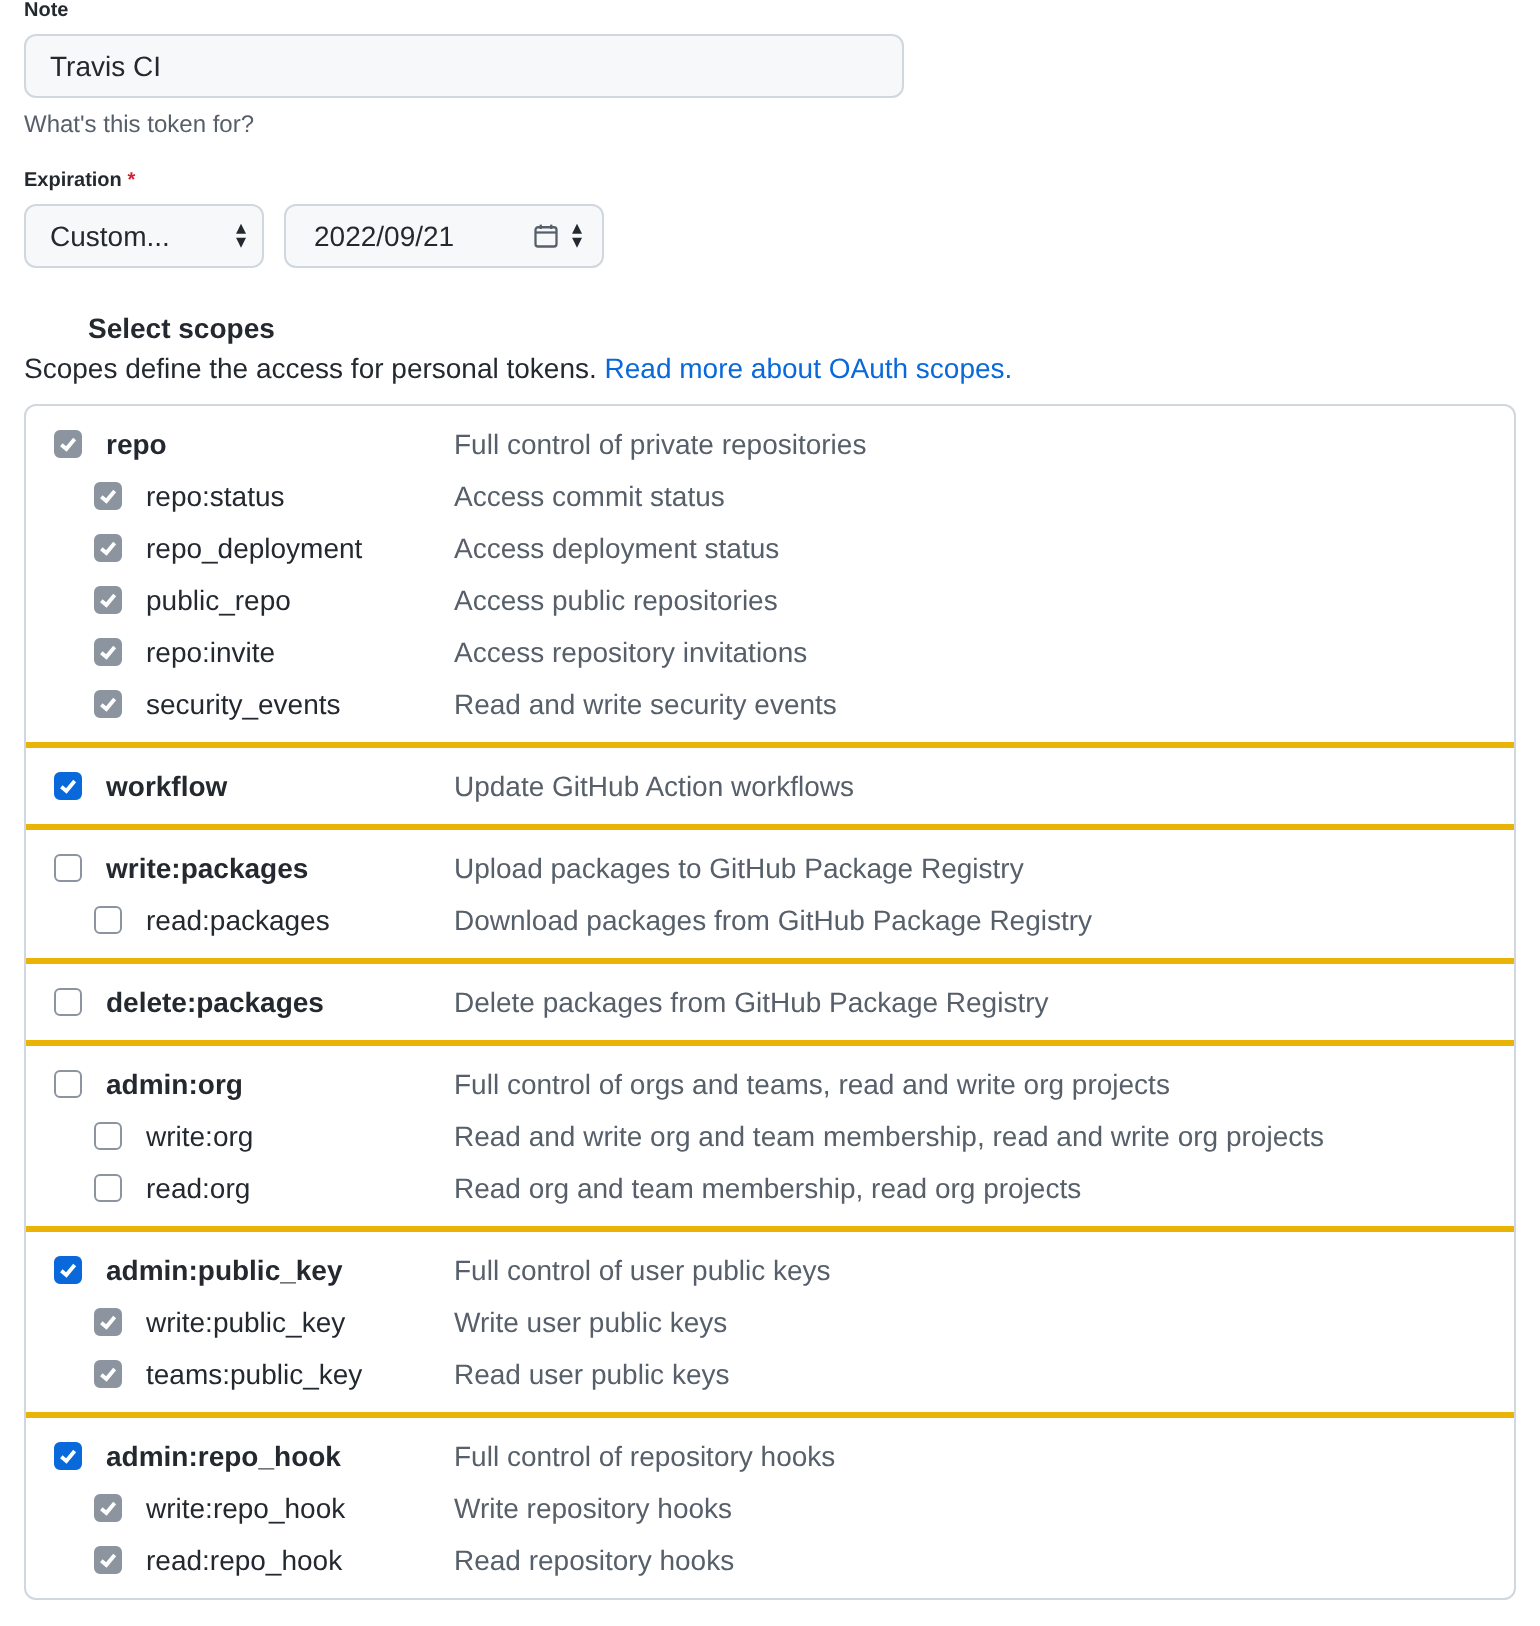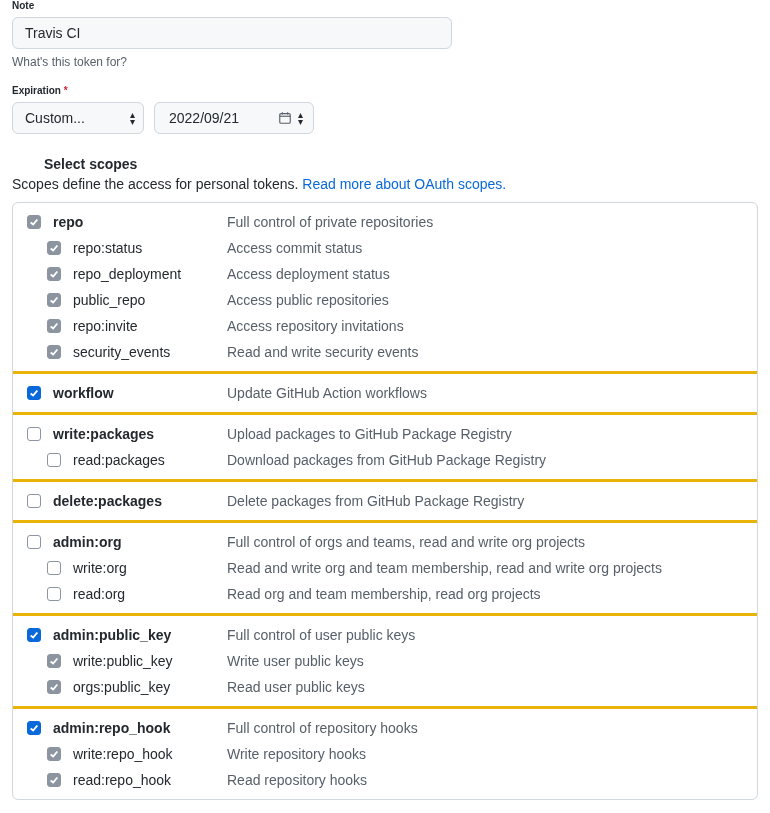--- a/index.html
+++ b/index.html
@@ -41,21 +41,21 @@
     position: relative;
     display: inline-flex;
     align-items: center;
     height: 32px;
     background: #f6f8fa;
     border: 1px solid #d0d7de;
     border-radius: 6px;
     font-size: 14px;
     color: #24292f;
   }
-  .select-wrap { width: 132px; padding: 0 28px 0 12px; }
+  .select-wrap { width: 120px; padding: 0 28px 0 12px; }
   .date-wrap   { width: 160px; padding: 0 10px 0 14px; justify-content: space-between; gap: 13px; }
   .updown {
     position: absolute; right: 8px; top: 50%; transform: translateY(-50%);
     font-size: 10px; color: #24292f; line-height: 7px; text-align: center;
   }
   .date-icons { display: inline-flex; align-items: center; gap: 6px; }
   .calendar-icon { width:14px; height:14px; display:inline-block; }
   .scopes-desc { font-size: 14px; color: #24292f; margin: 4px 0 10px 0;}
   .scopes-desc a { color: #0969da; text-decoration: none; }
   .scopes-box {
@@ -297,21 +297,21 @@
         <span class="scope-desc-col">Write user public keys</span>
       </div>
       <div class="scope-row">
         <span class="scope-check-col child">
           <span class="cb implied">
             <svg viewBox="0 0 12 12">
               <polyline class="tick" points="2,6.5 5,9 10,3"></polyline>
             </svg>
           </span>
         </span>
-        <span class="scope-name-col child">orgs:public_key</span>
+        <span class="scope-name-col child">teams:public_key</span>
         <span class="scope-desc-col">Read user public keys</span>
       </div>
     </div>
     <div class="scope-group">
       <div class="scope-row">
         <span class="scope-check-col">
           <span class="cb checked">
             <svg viewBox="0 0 12 12">
               <polyline class="tick" points="2,6.5 5,9 10,3"></polyline>
             </svg>

